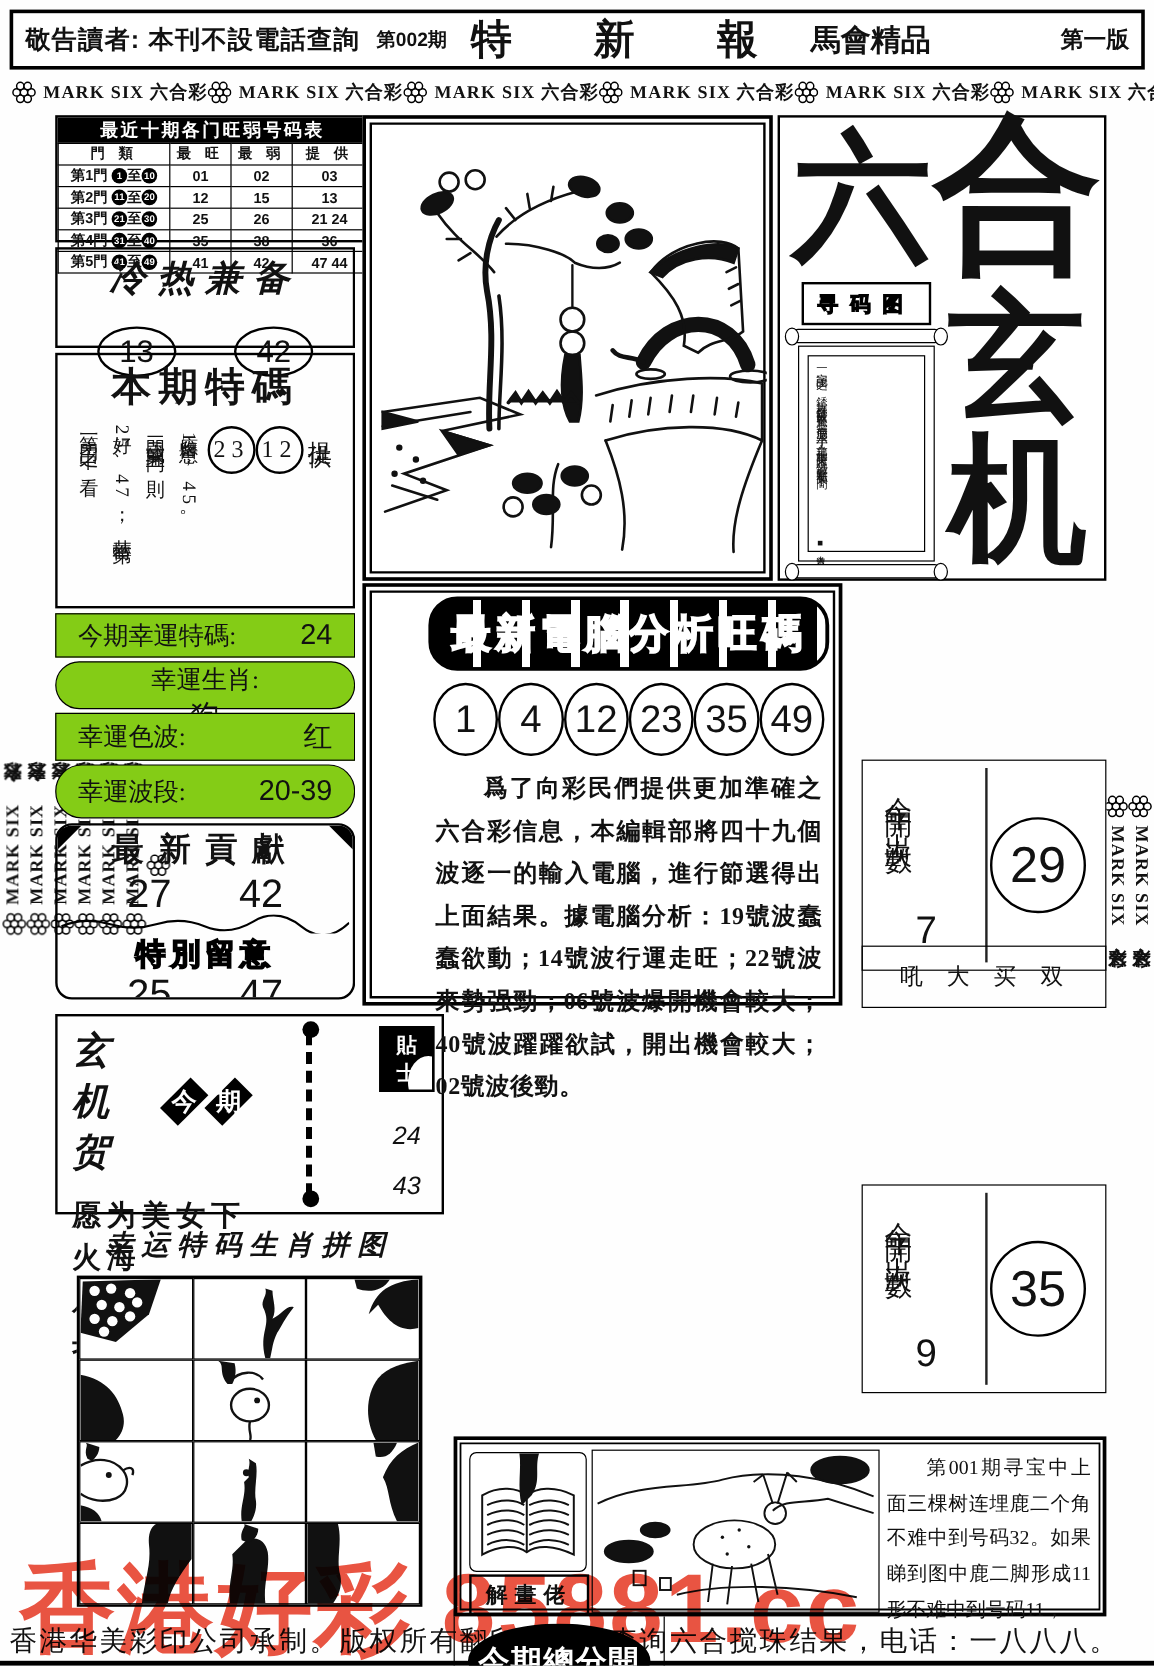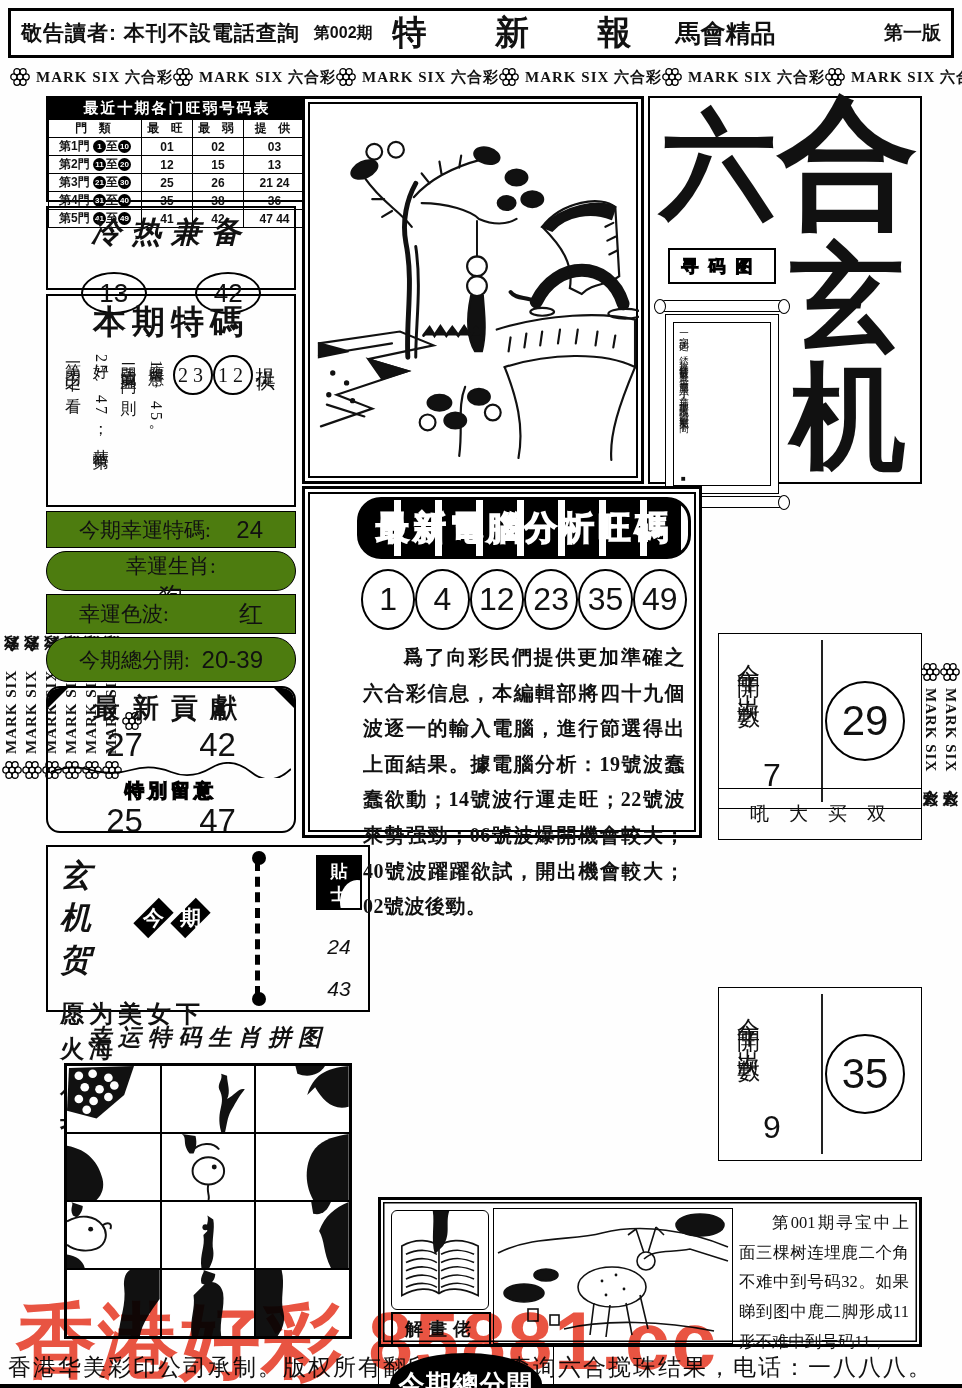--- a/index.html
+++ b/index.html
@@ -46,33 +46,33 @@
 
   
   #special-code{border:2px solid #000;padding:4px 6px;}
   #special-code .sc-title{font-size:33px;font-weight:bold;text-align:center;letter-spacing:6px;font-family:"Liberation Serif",serif;}
   .vcols{display:flex;justify-content:space-between;height:150px;margin-top:6px;padding:0 8px;}
   .vcol{writing-mode:vertical-rl;font-size:16px;font-family:"Liberation Serif",serif;letter-spacing:3px;}
   .vcol.offer{font-size:20px;letter-spacing:5px;}
   .circle-num{display:flex;align-items:center;justify-content:center;border:2px solid #000;border-radius:50%;width:36px;height:36px;font-size:20px;writing-mode:horizontal-tb;margin:4px 0;}
 
   
-  .lucky-row{border:1.5px solid #000;display:flex;align-items:center;justify-content:space-between;padding:0 32px;background:#4d7c0f;}
+  .lucky-row{border:1.5px solid #000;display:flex;align-items:center;justify-content:space-between;padding:0 18px;background:#84cc16;}
   .lucky-row .lbl{font-size:21px;font-family:"Liberation Serif",serif;}
   .lucky-row .val{font-size:24px;}
   .rounded{border-radius:22px;}
 
   
   #contribution{border:2.5px solid #000;border-radius:14px;text-align:center;overflow:hidden;position:relative;}
   #contribution:before,#contribution:after{content:"";position:absolute;top:0;width:0;height:0;border-top:20px solid #000;}
   #contribution:before{left:0;border-right:20px solid transparent;}
   #contribution:after{right:0;border-left:20px solid transparent;}
   .contrib-title{font-size:27px;font-weight:bold;letter-spacing:12px;font-family:"Liberation Serif",serif;margin-top:2px;}
   .contrib-nums{display:flex;justify-content:space-around;font-size:33px;padding:0 30px;}
-  .contrib-note{font-size:19px;font-weight:900;color:#be185d;-webkit-text-stroke:1.3px #000;letter-spacing:4px;}
+  .contrib-note{font-size:25px;font-weight:900;color:#be185d;-webkit-text-stroke:1.3px #000;letter-spacing:4px;}
   .wave{display:block;margin:-2px auto 0;}
 
   
   #mystery{border:2px solid #000;display:flex;gap:48px;}
   .mys-main{flex:1;padding:8px 0 0 12px;position:relative;}
   .mys-head{display:flex;align-items:center;gap:8px;}
   .mys-head .pre{font-size:31px;font-weight:bold;font-family:"Liberation Serif",serif;letter-spacing:10px;font-style:italic;}
   .diamond{width:36px;height:36px;background:#000;transform:rotate(45deg);display:inline-flex;align-items:center;justify-content:center;margin:0 4px;}
   .diamond span{transform:rotate(-45deg);color:#fff;font-size:21px;font-weight:bold;}
   .mys-poem{margin-top:16px;font-size:24px;font-weight:bold;font-family:"Liberation Serif",serif;letter-spacing:5px;line-height:1.45;}
@@ -91,21 +91,21 @@
   .p-cell svg{display:block;width:100%;height:100%;}
 
   
   .dbl-border{border:3px solid #000;box-shadow:inset 0 0 0 3px #fff, inset 0 0 0 5px #000;background:#fff;}
 
   
   #masthead{border:2px solid #000;background:#fff;}
   .big-char{position:absolute;font-family:"Liberation Serif",serif;font-weight:bold;line-height:1;}
   
   #scroll{position:absolute;}
-  .scroll-label{border:2px solid #000;width:104px;height:32px;margin:16px auto;display:flex;align-items:center;justify-content:center;font-size:17px;font-weight:900;letter-spacing:10px;font-family:Liberation Sans, sans-serif;color:#fff;text-align:center;-webkit-text-stroke:1.1px #000;}
+  .scroll-label{border:2px solid #000;width:104px;height:32px;margin:3px auto;display:flex;align-items:center;justify-content:center;font-size:17px;font-weight:900;letter-spacing:10px;font-family:Liberation Sans, sans-serif;color:#fff;text-align:center;-webkit-text-stroke:1.1px #000;}
   .roller{height:10px;border:1.5px solid #000;border-radius:5px;margin:2px 2px;position:relative;background:#fff;}
   .roller:before,.roller:after{content:"";position:absolute;top:-2px;width:10px;height:13px;border:1.5px solid #000;border-radius:50%;background:#fff;}
   .roller:before{left:-7px;} .roller:after{right:-7px;}
   .scroll-body{width:112px;margin:0 auto;border:1.5px solid #000;height:178px;position:relative;background:#fff;}
   .scroll-inner{position:absolute;inset:7px;border:1px solid #000;padding:4px 3px;}
   .scroll-cols{writing-mode:vertical-rl;height:100%;font-size:9.5px;font-family:"Liberation Serif",serif;letter-spacing:2px;display:flex;gap:3px;}
   .scroll-sig{position:absolute;left:3px;bottom:2px;writing-mode:vertical-rl;font-size:8px;}
 
   
   #computer-box{background:#fff;padding-left:44px;}
@@ -467,21 +467,21 @@
 </div>
 <div class="lucky-row rounded abs" style="left:46px;top:551px;width:250px;height:40px;flex-direction:column;">
   <span class="lbl">幸運生肖:</span>
   <span class="val serif">狗</span>
 </div>
 <div class="lucky-row abs" style="left:46px;top:594px;width:250px;height:40px;">
   <span class="lbl">幸運色波:</span>
   <span class="val serif">红</span>
 </div>
 <div class="lucky-row rounded abs" style="left:46px;top:637px;width:250px;height:45px;">
-  <span class="lbl">今期總分開:</span>
+  <span class="lbl">幸運波段:</span>
   <span class="val">20-39</span>
 </div>
 
 <div id="contribution" class="abs" style="left:46px;top:686px;width:250px;height:147px;">
   <div class="contrib-title">最新貢獻</div>
   <div class="contrib-nums">
     <span>27</span>
     <span>42</span>
   </div>
   <svg class="wave" width="240" height="16" viewBox="0 0 240 16">

